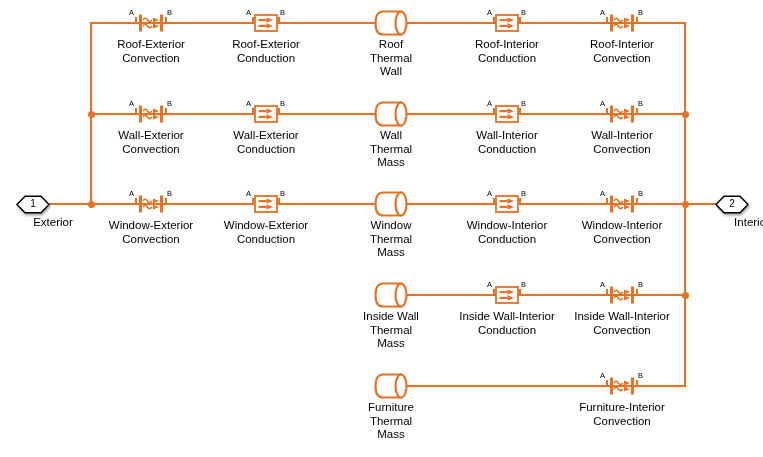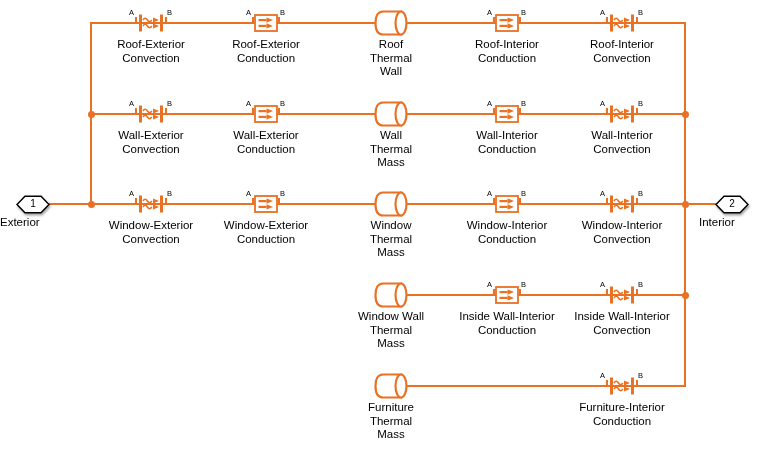--- a/index.html
+++ b/index.html
@@ -19,22 +19,22 @@
   .tick{position:absolute;width:2px;height:6px;top:-6px;background:var(--accent);}
   .conv .tick-a{left:-16px;} .conv .tick-b{left:14px;}
   .cond .tick-a{left:-14px;} .cond .tick-b{left:12px;}
   .mass .tick-a{left:-14px;top:-4px;height:8px;} .mass .tick-b{left:10px;top:-4px;height:8px;}
   .blk-label{position:absolute;left:-70px;width:140px;top:15px;text-align:center;
              font-size:11.5px;line-height:13.5px;color:#000;white-space:pre-line;}
   .port{position:absolute;width:34px;height:19px;}
   .port svg{position:absolute;left:0;top:0;filter:drop-shadow(1.5px 2px 1px rgba(0,0,0,0.35));}
   .port-num{position:absolute;left:0;top:3px;width:34px;text-align:center;
             font-size:10px;color:#000;}
-  .port-label{position:absolute;width:66px;top:21px;text-align:left;
-              font-size:11.5px;color:#000;}
+  .port-label{position:absolute;width:66px;top:21px;text-align:center;
+              font-size:11.5px;color:#000;padding-left:20px;}
   .port-label.p1{left:-16px;} .port-label.p2{left:-16px;}
 </style>
 </head>
 <body>
 
 <div id="canvas">
 
   <div class="line" style="left:90px;top:22px;width:2px;height:184px;"></div>
   <div class="line" style="left:684px;top:22px;width:2px;height:365px;"></div>
   <div class="line" style="left:90px;top:22px;width:596px;height:2px;"></div>
@@ -270,21 +270,21 @@
     <div class="blk-label">Window-Interior
 Convection</div>
   </div>
 
   <div class="block mass" style="left:391px;top:295px;">
     <div class="tick tick-b"></div>
     <svg class="icon mass-icon" width="38" height="28" viewBox="0 0 38 28">
       <path d="M29 2.5 L11 2.5 C5.5 2.5 3.5 7.5 3.5 14 C3.5 20.5 5.5 25.5 11 25.5 L29 25.5 Z" fill="#fff" stroke="#e87124" stroke-width="2.2"></path>
       <ellipse cx="29" cy="14" rx="5.5" ry="11.5" fill="#fff" stroke="#e87124" stroke-width="2.2"></ellipse>
     </svg>
-    <div class="blk-label">Window Wall
+    <div class="blk-label">Inside Wall
 Thermal
 Mass</div>
   </div>
   <div class="block cond" style="left:507px;top:295px;">
     <span class="pin pin-a">A</span>
     <span class="pin pin-b">B</span>
     <div class="tick tick-a"></div>
     <div class="tick tick-b"></div>
     <svg class="icon cond-icon" width="24" height="18" viewBox="0 0 24 18">
       <rect x="1" y="1" width="22" height="16" fill="#fff" stroke="#e87124" stroke-width="1.8"></rect>
@@ -330,21 +330,21 @@
     <div class="tick tick-b"></div>
     <svg class="icon conv-icon" width="28" height="20" viewBox="0 0 28 20">
       <rect x="2" y="1.5" width="3" height="17" fill="#e87124"></rect>
         <rect x="23" y="1.5" width="3" height="17" fill="#e87124"></rect>
       <path d="M6 7 q2.2 -3.4 4.4 0 t4.4 0" fill="none" stroke="#e87124" stroke-width="1.6"></path>
       <polygon points="16,4.6 22,7 16,9.4" fill="#e87124"></polygon>
       <path d="M6 13 q2.2 -3.4 4.4 0 t4.4 0" fill="none" stroke="#e87124" stroke-width="1.6"></path>
       <polygon points="16,10.6 22,13 16,15.4" fill="#e87124"></polygon>
     </svg>
     <div class="blk-label">Furniture-Interior
-Conduction</div>
+Convection</div>
   </div>
 
   <div class="port" style="left:16px;top:195px;">
     <svg width="34" height="19" viewBox="0 0 34 19">
       <polygon points="1,9.5 9,1.2 25,1.2 33,9.5 25,17.8 9,17.8" fill="#fff" stroke="#000" stroke-width="1.4"></polygon>
     </svg>
     <span class="port-num">1</span>
     <div class="port-label p1">Exterior</div>
   </div>
   <div class="port" style="left:715px;top:195px;">

